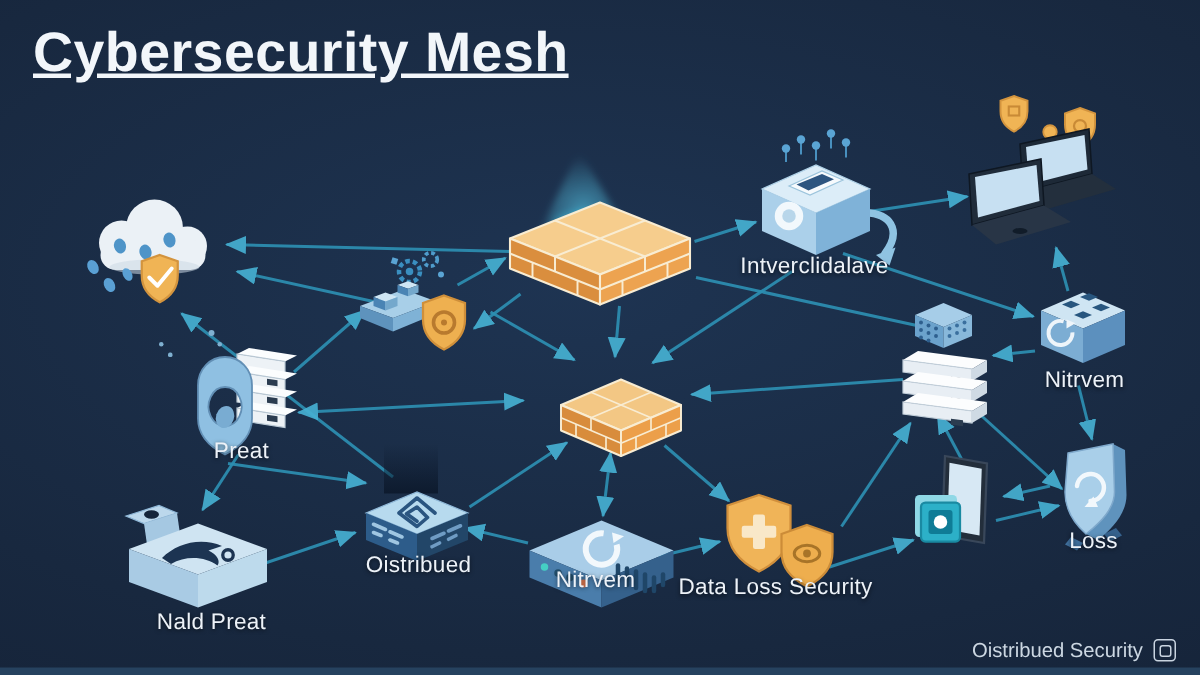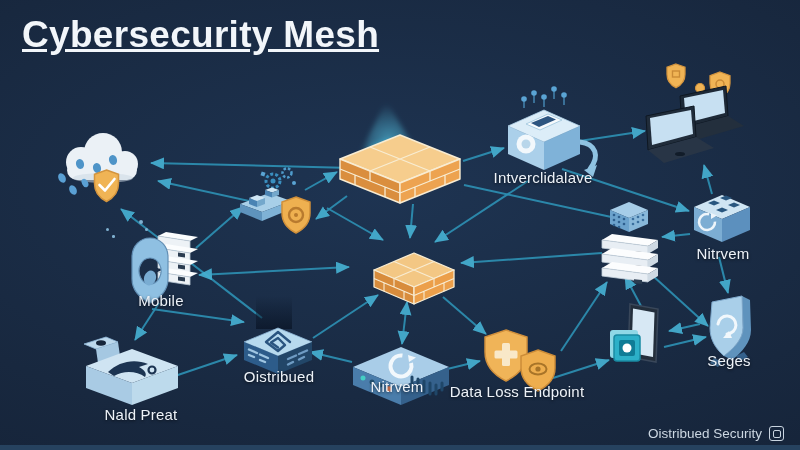--- a/index.html
+++ b/index.html
@@ -371,27 +371,27 @@
       <polygon points="18,68 26,72 22,77 14,73" fill="#3f6f9c"></polygon>
       <polygon points="40,66 48,62 52,67 44,71" fill="#35618c"></polygon>
       <path d="M46,6 L54,10 L55,40 C55,52 46,62 36,70 L28,66 C38,58 47,49 47,38 Z" fill="#5f93bd"></path>
       <path d="M16,12 L46,6 L47,38 C47,49 38,58 28,66 C19,58 14,49 14,38 Z" fill="#a9cfe9" stroke="#7fa9cc" stroke-width="1"></path>
       <path d="M22,34 a9,9 0 1 1 9,10" fill="none" stroke="#f2f8fc" stroke-width="3" stroke-linecap="round"></path>
       <polygon points="33,41 27,48 36,48" fill="#f2f8fc"></polygon>
     </svg>
   </div>
 
   <div class="nlabel" style="left:543px;top:169px">Intverclidalave</div>
-  <div class="nlabel" style="left:161px;top:292px">Mobile</div>
+  <div class="nlabel" style="left:161px;top:292px">Preat</div>
   <div class="nlabel" style="left:723px;top:245px">Nitrvem</div>
   <div class="nlabel" style="left:141px;top:406px">Nald Preat</div>
   <div class="nlabel" style="left:279px;top:368px">Oistribued</div>
   <div class="nlabel" style="left:397px;top:378px">Nitrvem</div>
-  <div class="nlabel" style="left:517px;top:383px">Data Loss Endpoint</div>
-  <div class="nlabel" style="left:729px;top:352px">Seges</div>
+  <div class="nlabel" style="left:517px;top:383px">Data Loss Security</div>
+  <div class="nlabel" style="left:729px;top:352px">Loss</div>
 
   <div class="watermark">
     <span>Oistribued Security</span>
     <span class="wm-box"></span>
   </div>
 
   <div class="bottom-strip"></div>
 </div>
 
 </body></html>

